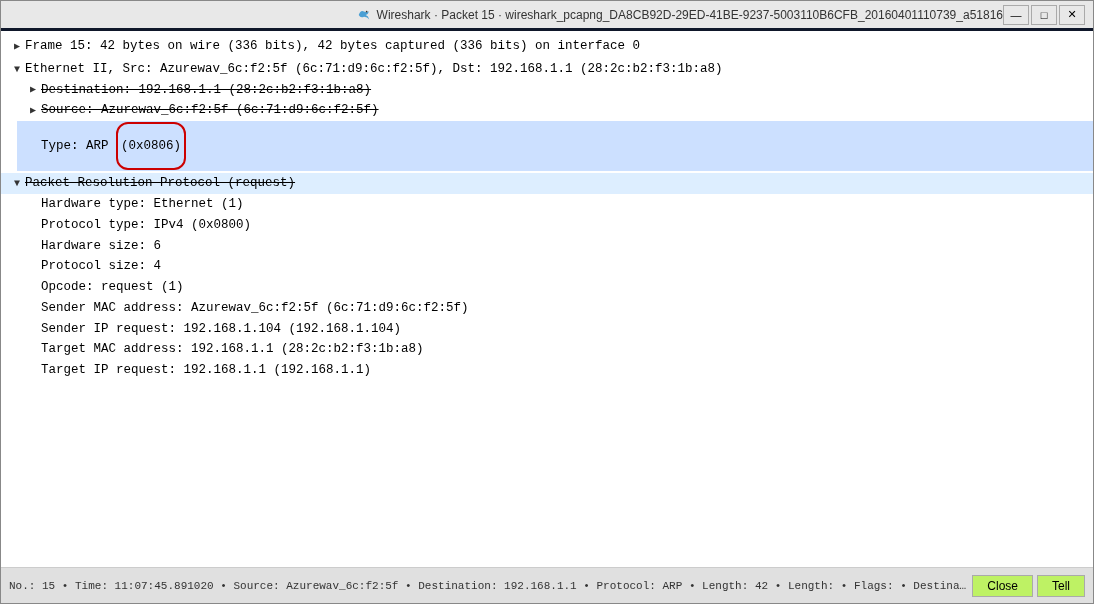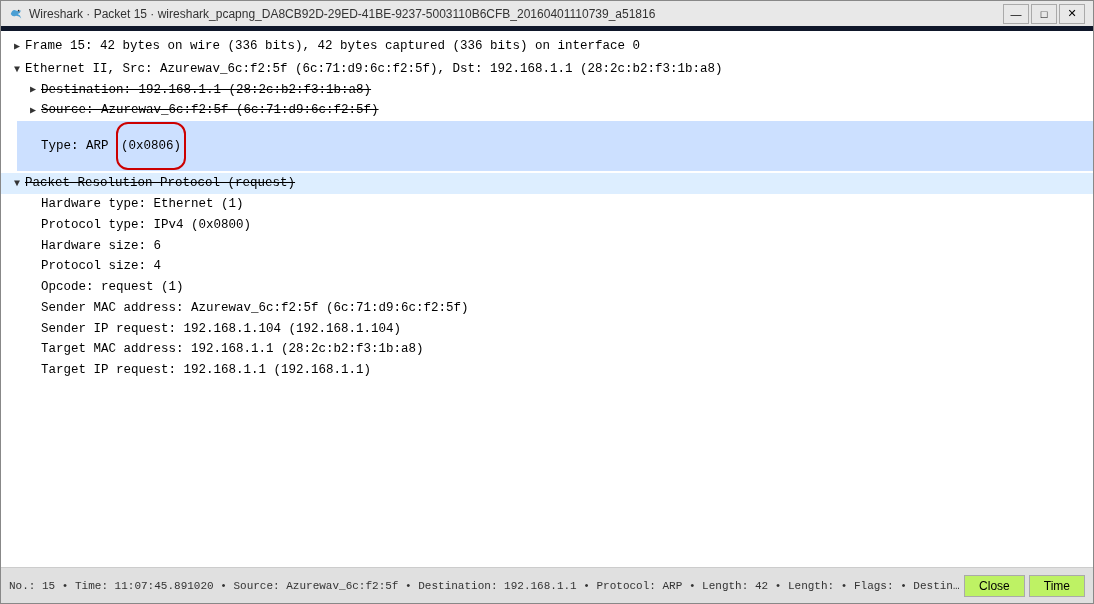--- a/index.html
+++ b/index.html
@@ -20,23 +20,23 @@
       flex-direction: column;
       background: #fff;
     }
 
     .titlebar {
       background: #e8e8e8;
       height: 30px;
       display: flex;
       align-items: center;
       padding: 0 8px;
-      border-bottom: 5px solid #0f172a;
-      flex-shrink: 0;
-      justify-content: space-between;
+      border-bottom: 3px solid #0f172a;
+      flex-shrink: 0;
+      justify-content: flex-end;
     }
 
     .titlebar-left {
       display: flex;
       align-items: center;
       gap: 6px;
     }
 
     .titlebar-title {
       font-size: 12px;
@@ -280,17 +280,17 @@
 
       </div>
 
     </div>
   </div>
 
   <div class="status-bar">
     <span class="status-text">No.: 15  •  Time: 11:07:45.891020  •  Source: Azurewav_6c:f2:5f  •  Destination: 192.168.1.1  •  Protocol: ARP  •  Length: 42  •  Length:  •  Flags:  •  Destination Port:  •  Info: Who has 192.168.1.1? Tell 192.168.1.104</span>
     <div class="status-buttons">
       <button class="status-btn">Close</button>
-      <button class="status-btn">Time</button>
+      <button class="status-btn">Tell</button>
     </div>
   </div>
 
 </div>
 
 </body></html>

